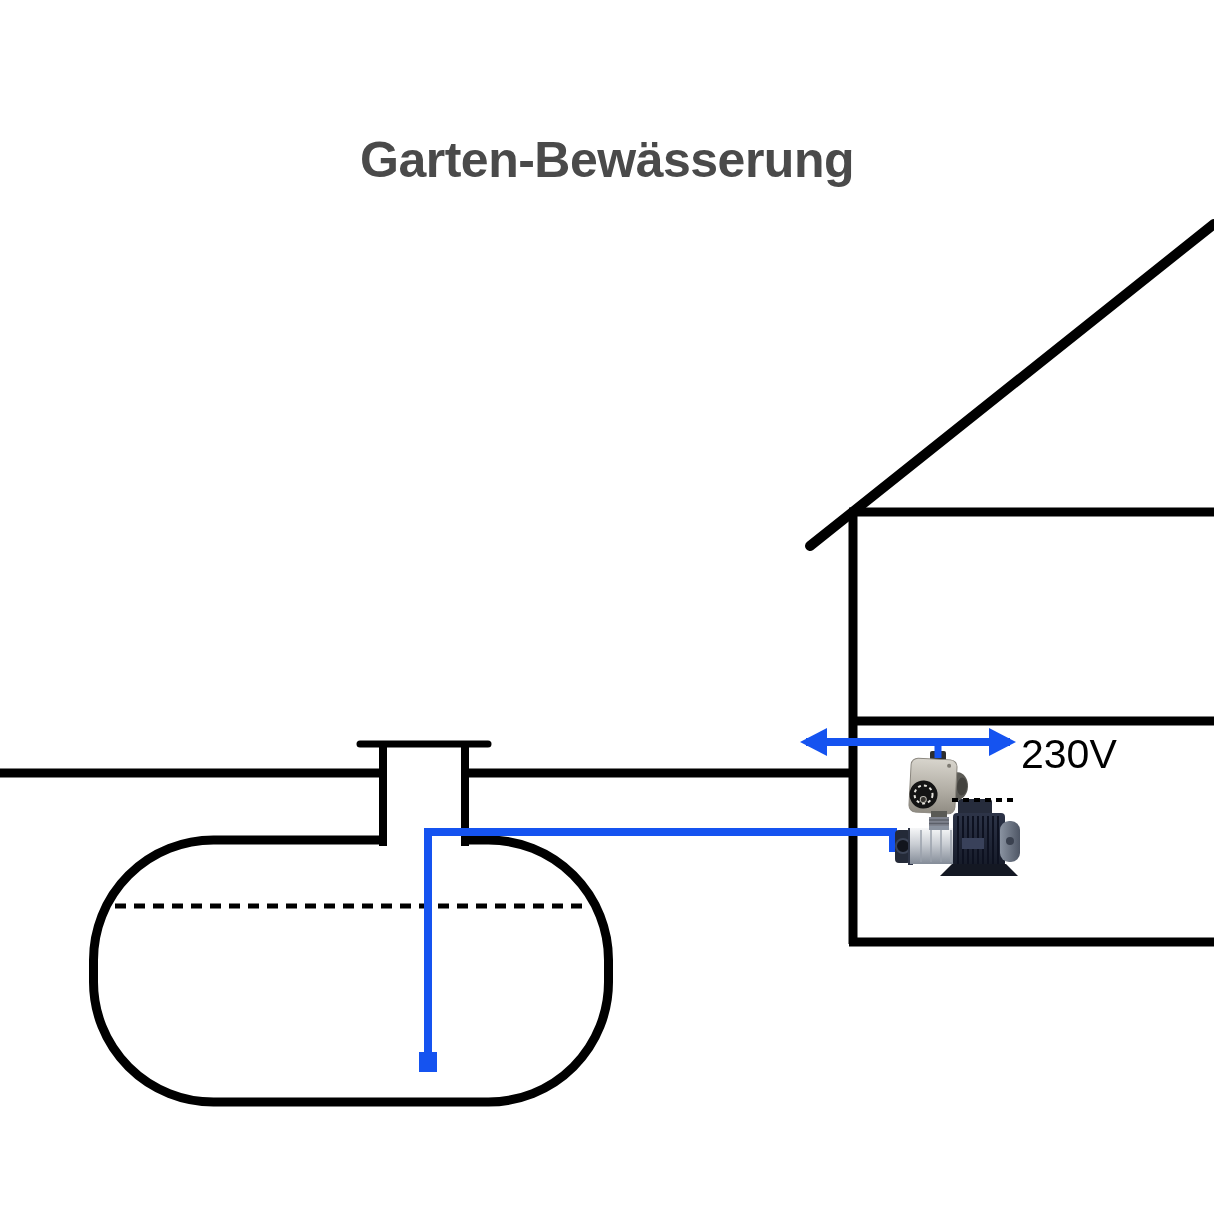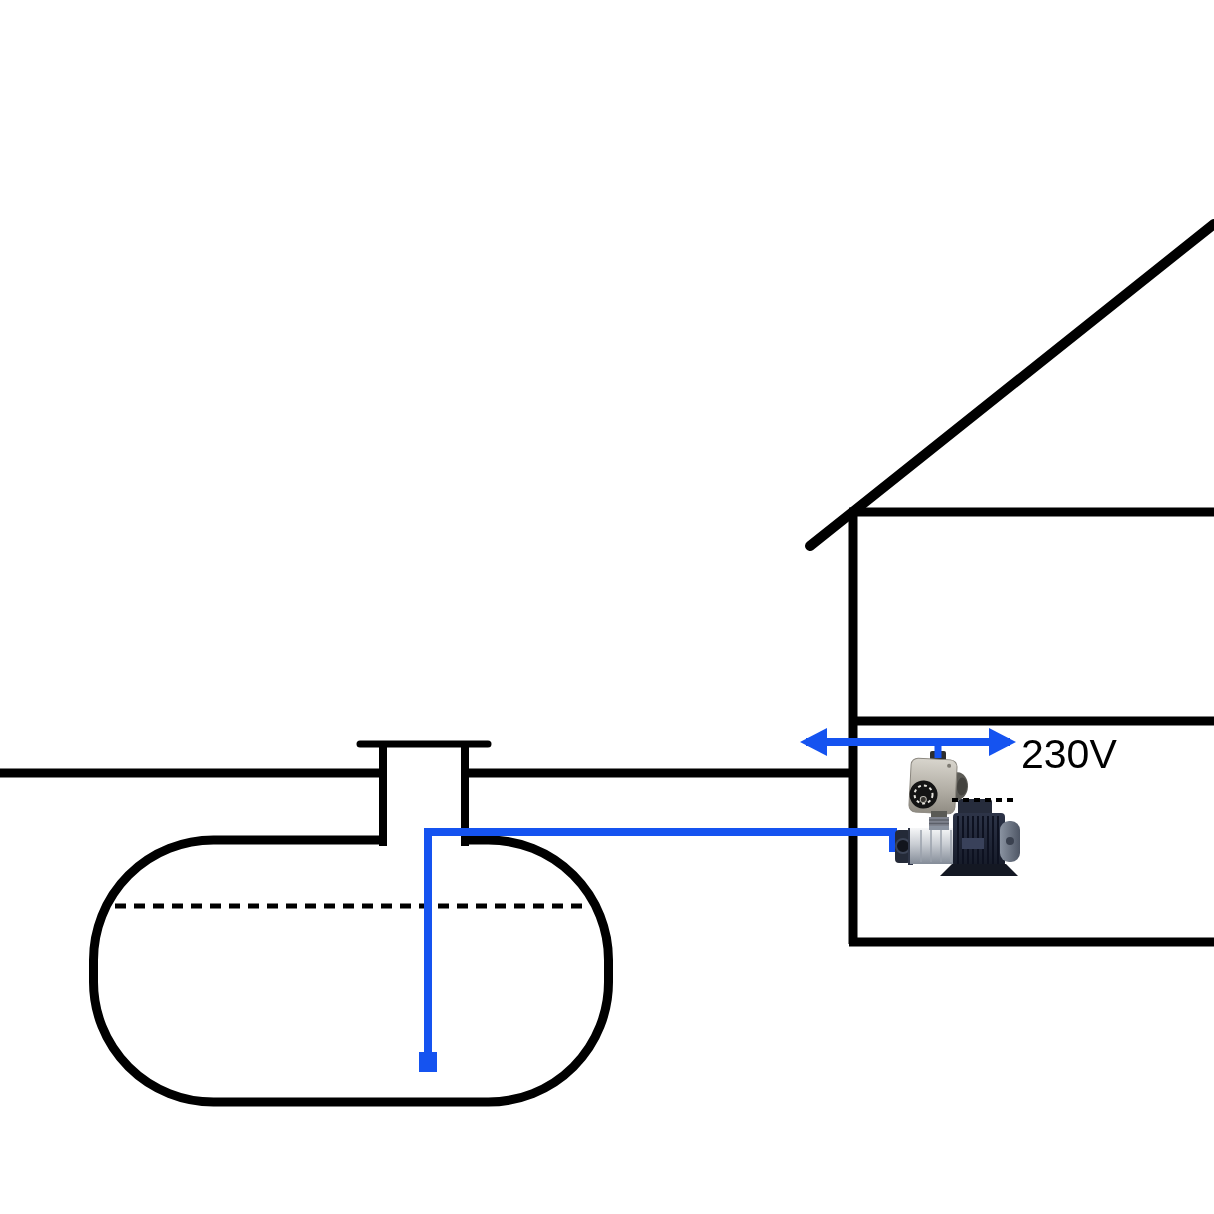--- a/index.html
+++ b/index.html
@@ -155,17 +155,18 @@
 
     <g>
       <line class="blue-stroke w8" x1="806" y1="742" x2="1010" y2="742"></line>
       <polygon class="blue-fill" points="800,742 827,728 827,756"></polygon>
       <polygon class="blue-fill" points="1016,742 989,728 989,756"></polygon>
       <line class="blue-stroke w7" x1="938" y1="744" x2="938" y2="758"></line>
     </g>
   </svg>
 
   <div class="title">
+    <div>Garten-Bewässerung</div>
   </div>
 
   <div class="voltage-label">230V</div>
 
 </div>
 
 </body></html>

